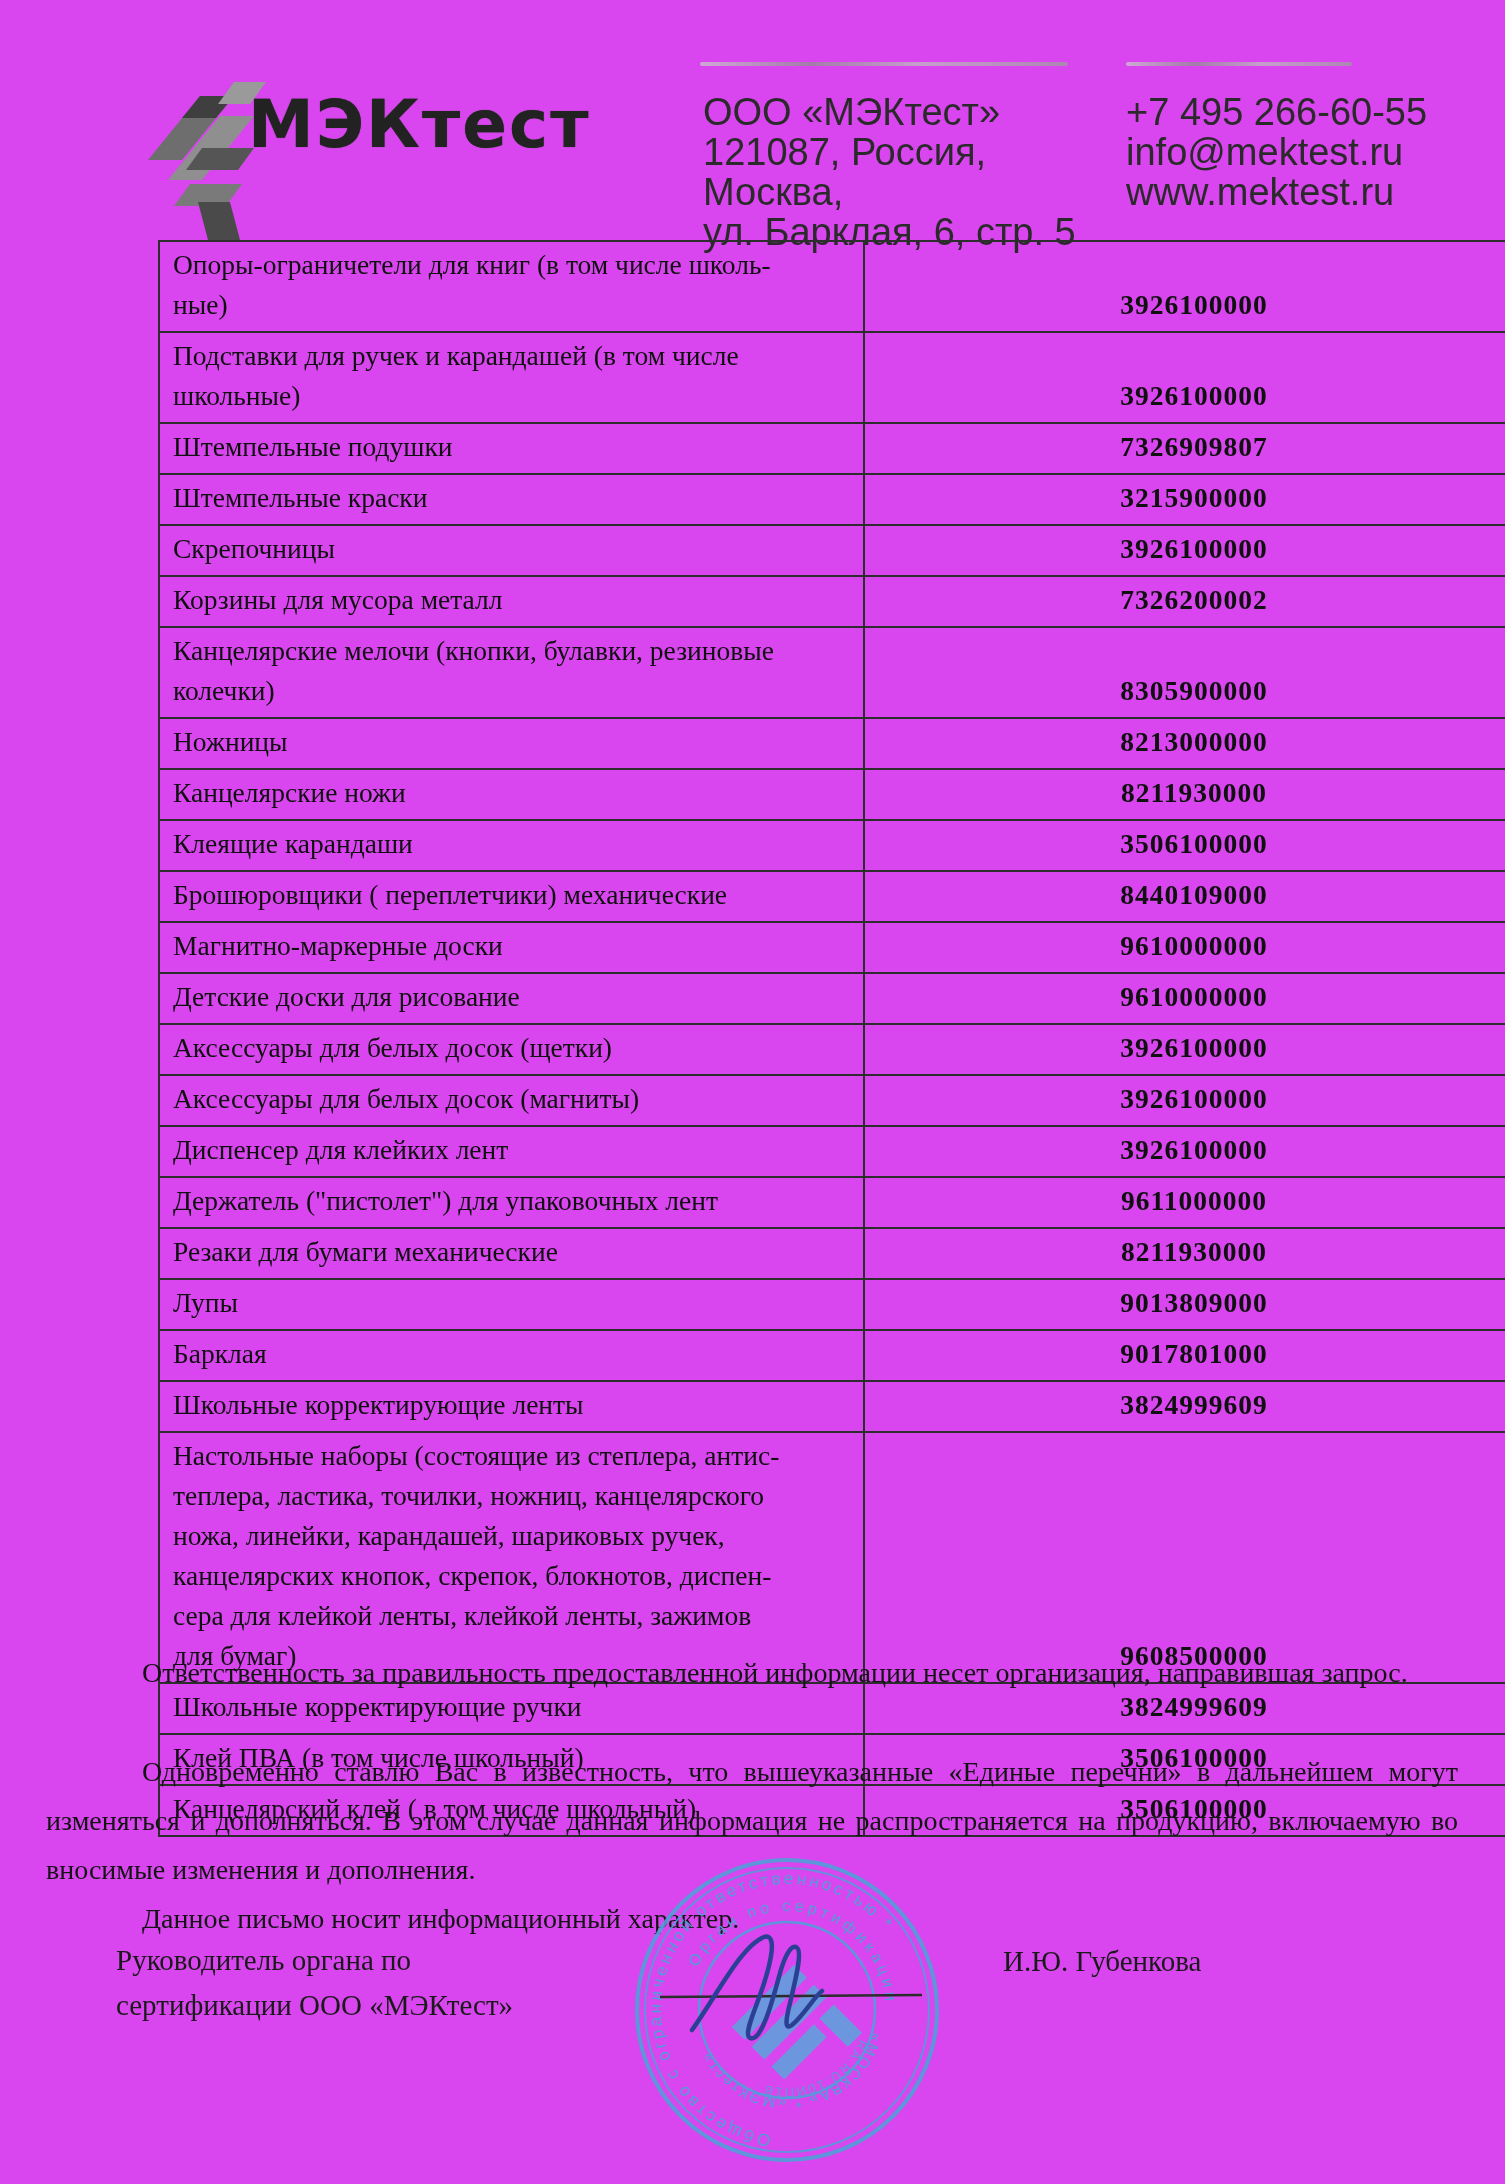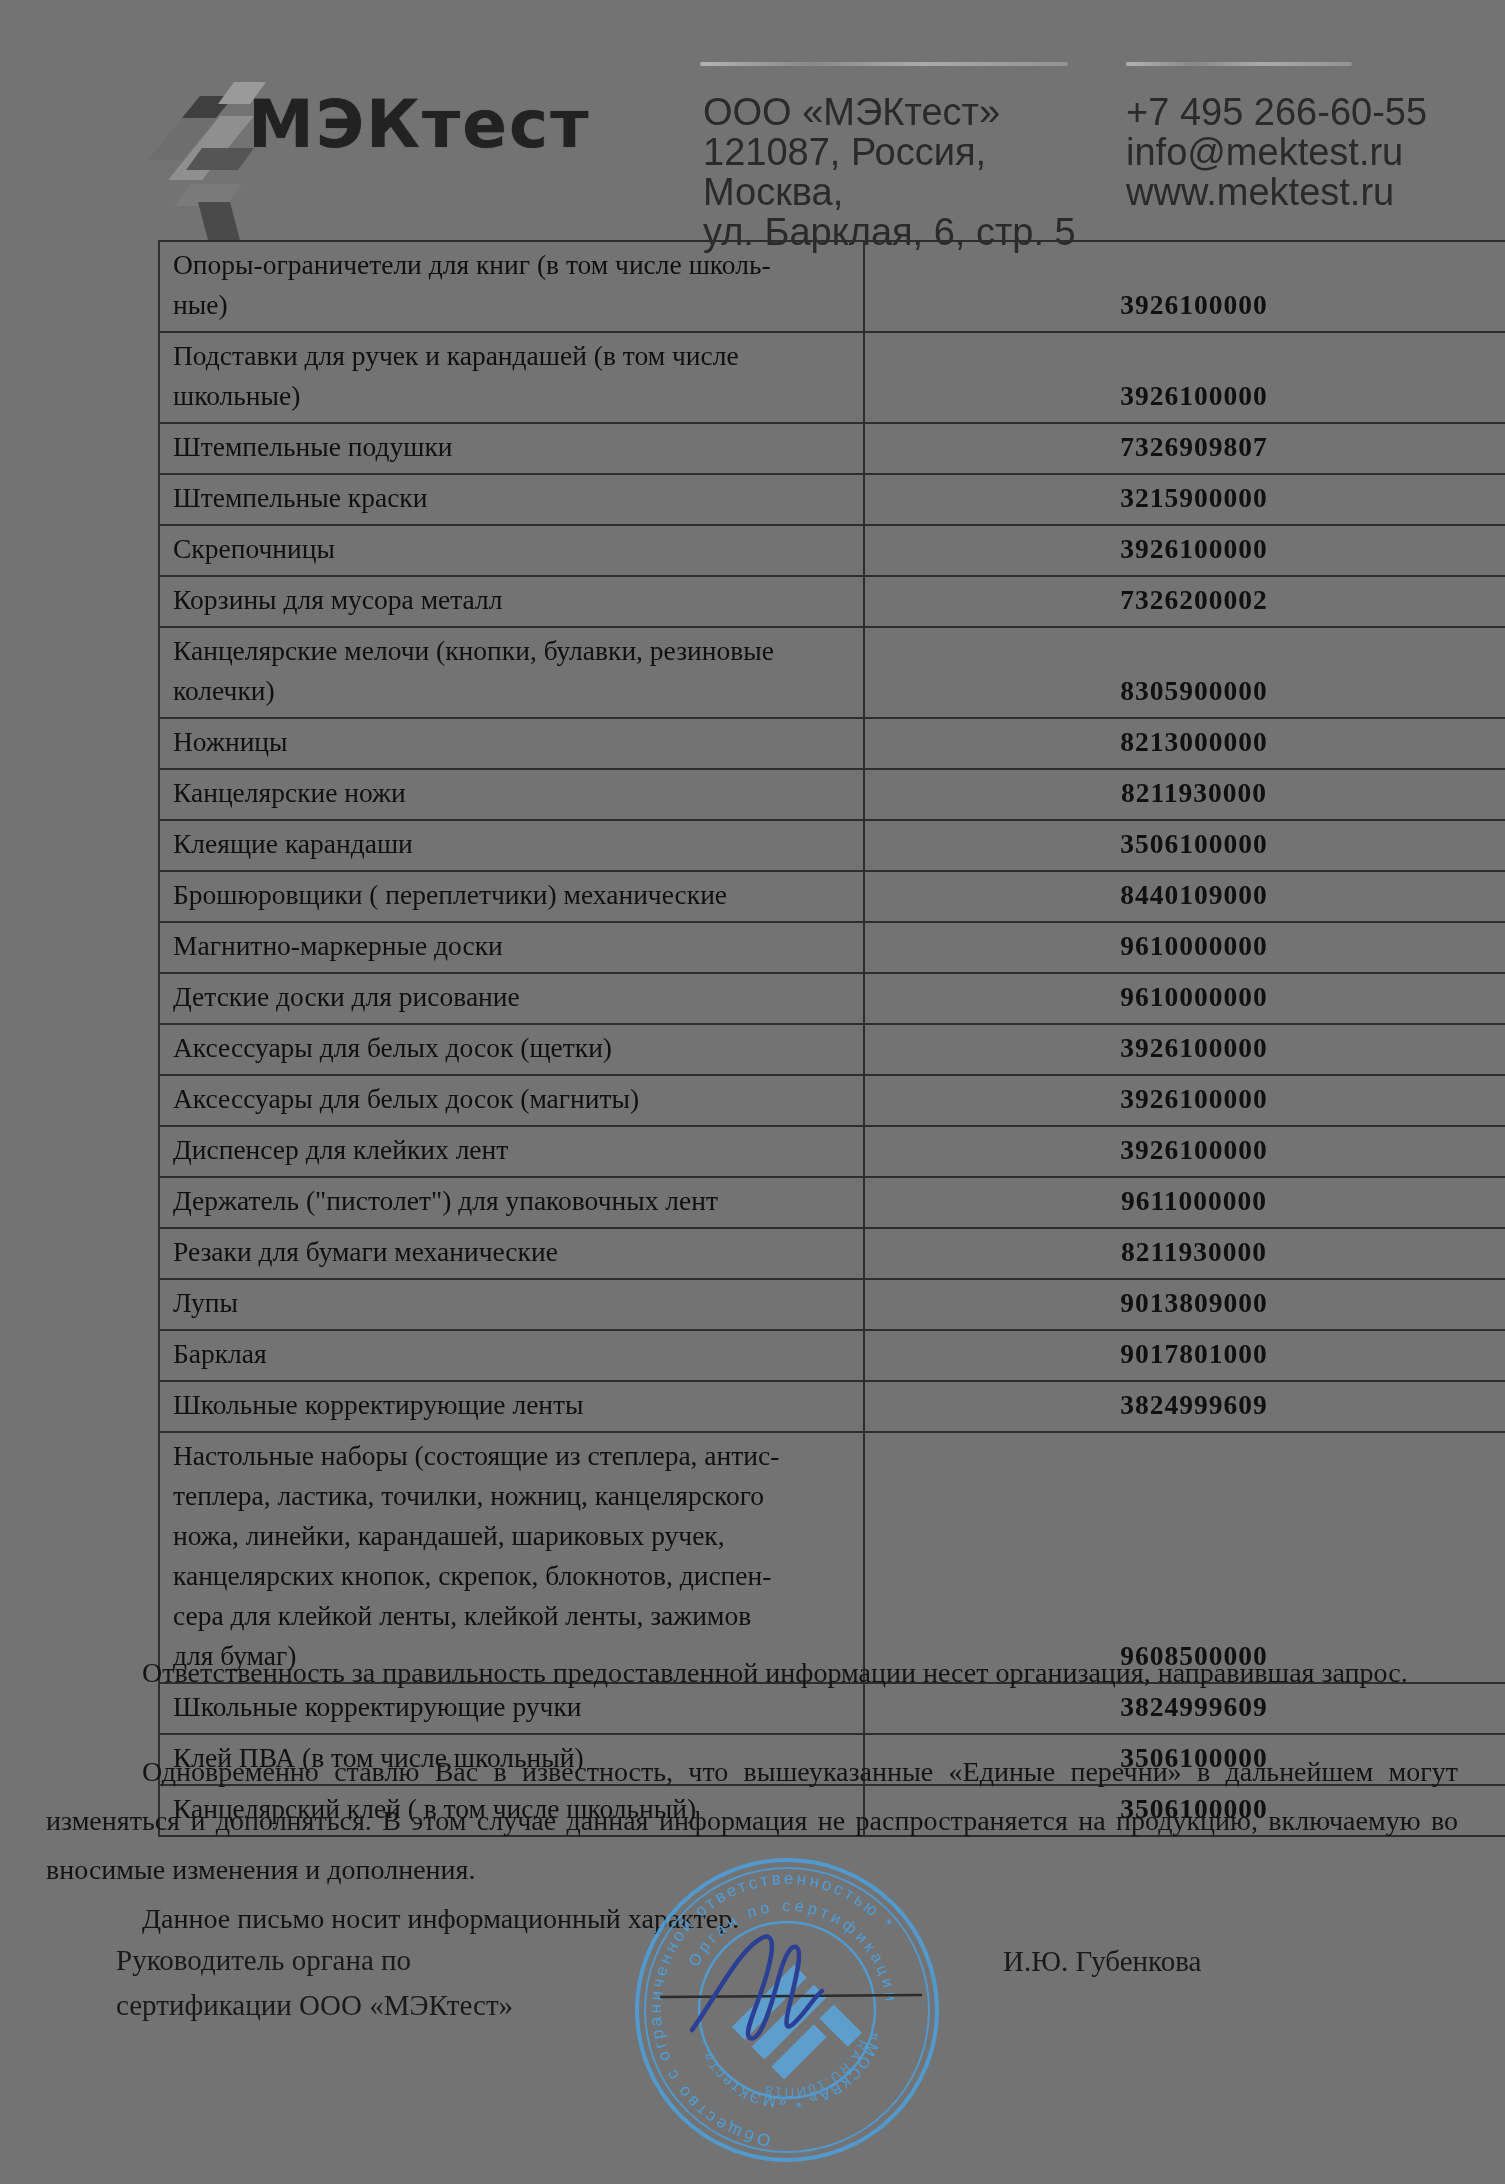--- a/index.html
+++ b/index.html
@@ -1,20 +1,20 @@
 <!DOCTYPE html>
 <html><head>
 <meta charset="utf-8">
 <style>
   html,body{margin:0;padding:0;background:#9a9a9a;}
   .page{
     position:relative;
     width:1505px;height:2184px;
     margin:0 auto;
-    background:#737373;
+    background:#d946ef;
     overflow:hidden;
     font-family:"Liberation Serif","DejaVu Serif",serif;
     color:#161616;
   }
   
   .scan-smudge{position:absolute;height:4px;background:linear-gradient(90deg,#c9c9c9,#8f8f8f 30%,#bdbdbd 60%,#9c9c9c);opacity:.75;border-radius:2px;}
   .logo-mark{position:absolute;left:138px;top:52px;}
   .logo-text{
     position:absolute;left:248px;top:86px;
     font-family:"DejaVu Sans","Liberation Sans",sans-serif;

